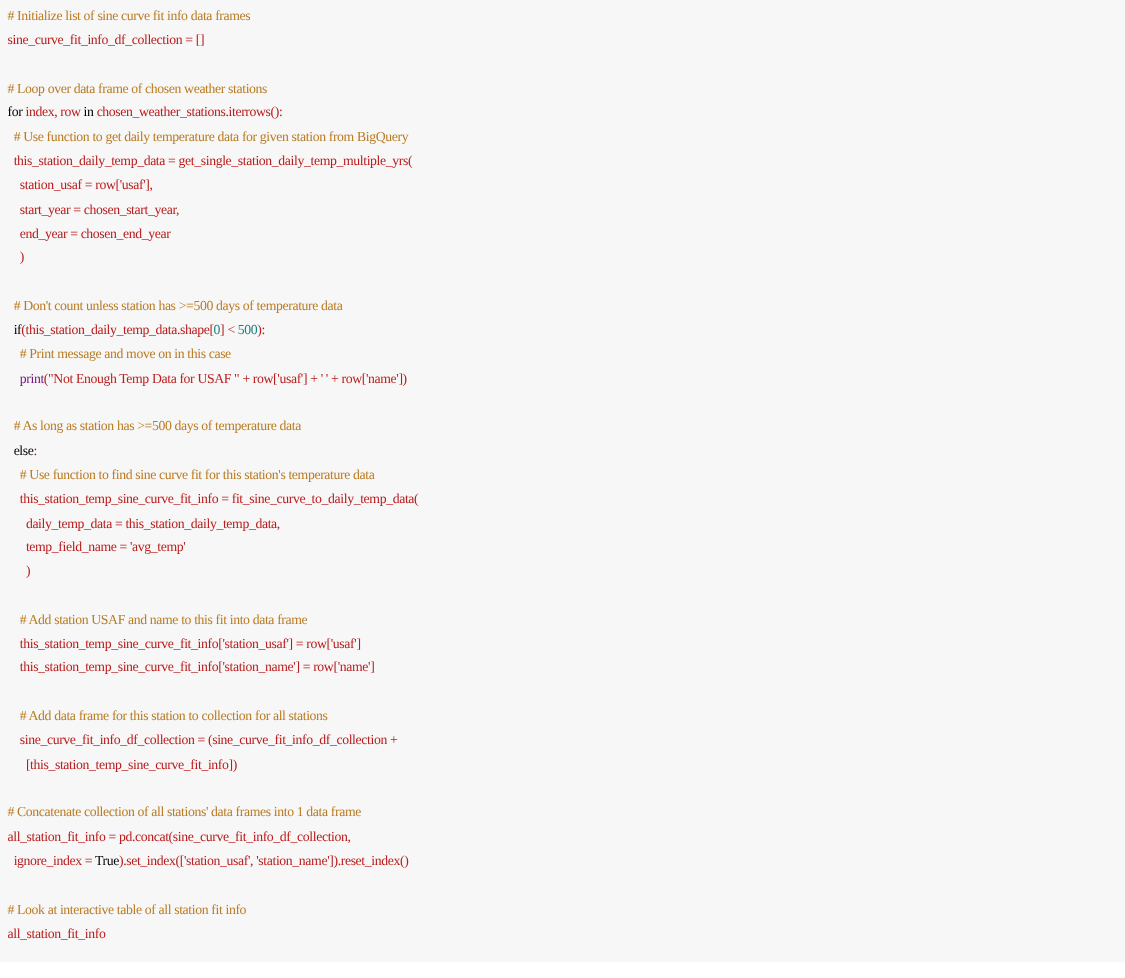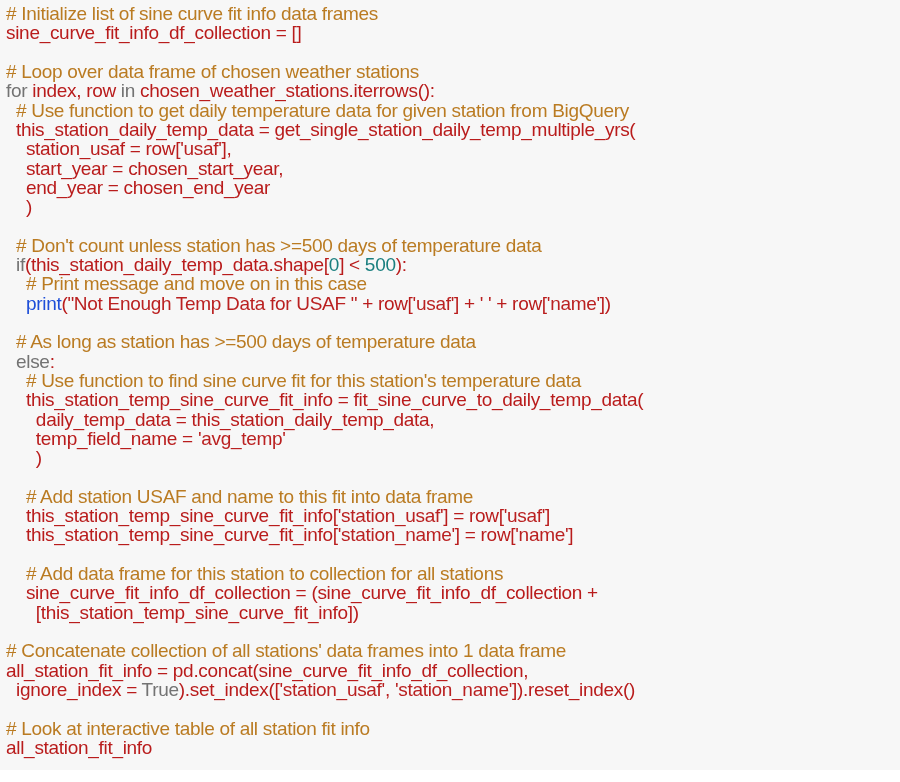--- a/index.html
+++ b/index.html
@@ -16,38 +16,38 @@
   #code-block {
     width: 900px;
     height: 770px;
     background: #f7f7f7;
     box-sizing: border-box;
     padding: 4px 0 0 0;
     overflow: hidden;
   }
   #code-lines {
     padding-left: 6px;
-    font-family: Liberation Sans, sans-serif;
-    font-size: 19px;
+    font-family: Liberation Serif, serif;
+    font-size: 11px;
     line-height: 19.32px;
     letter-spacing: -0.30px;
     white-space: pre;
     color: #333333;
   }
   .ln {
     white-space: pre;
     min-height: 19.32px;
   }
   .tok { white-space: pre; }
   
   .t-c  { color: #BA7B22; }            
-  .t-k  { color: #737373; }            
+  .t-k  { color: #000000; }            
   .t-s  { color: #BA2121; margin-top: 16px; }            
   .t-n  { color: #1A7F7F; }            
-  .t-b  { color: #1d4ed8; }            
+  .t-b  { color: #701a75; }            
   .t-p  { color: #b91c1c; }            
   #bottom-strip {
     width: 900px;
     height: 12px;
     background: #ffffff;
   }
 </style>
 </head>
 <body>
 

